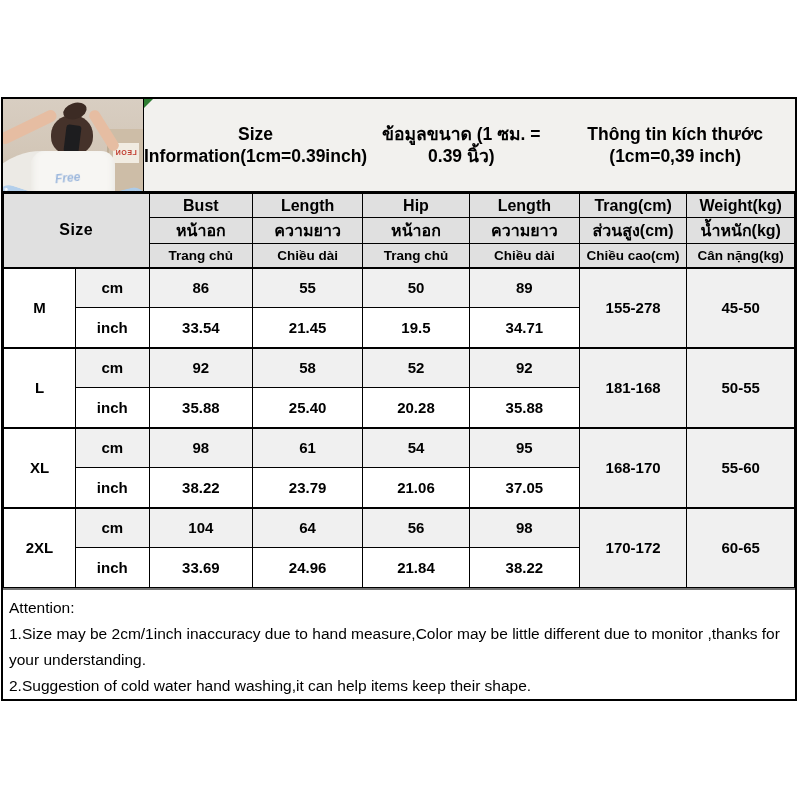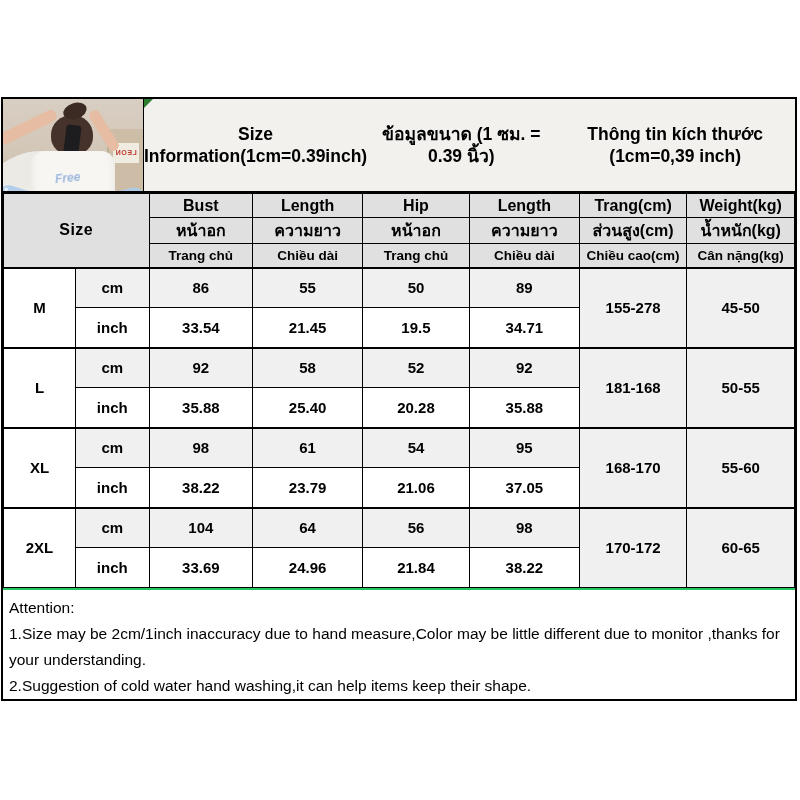--- a/index.html
+++ b/index.html
@@ -65,21 +65,21 @@
   }
   tr.hrow td{ height:24px; background:#e0e0e0; font-size:16px; }
   tr.hrow-vi td{ font-size:13.5px; }
   td.c-size{ background:#d9d9d9; font-size:27px; letter-spacing:0.5px;margin-left:20px; }
   tr.drow td{ height:40px; background:#ffffff;text-align:center; }
   td.c-label{ background:#d9d9d9; font-size:15px; }
   td.shade{ background:#f0f0f0 !important; }
   tr.g-first td{ border-top-width:2px; }
   
   .attention{
-    flex:1; background:#ffffff; border-top:2px solid #22c55e;
+    flex:1; background:#ffffff; border-top:2px solid #737373;
     padding:5px 6px 0 6px; font-size:15.5px; line-height:26px; font-weight:normal;
   }
 </style>
 </head>
 <body>
 
 <div class="canvas">
   <div class="frame">
 
     <div class="top-row">

